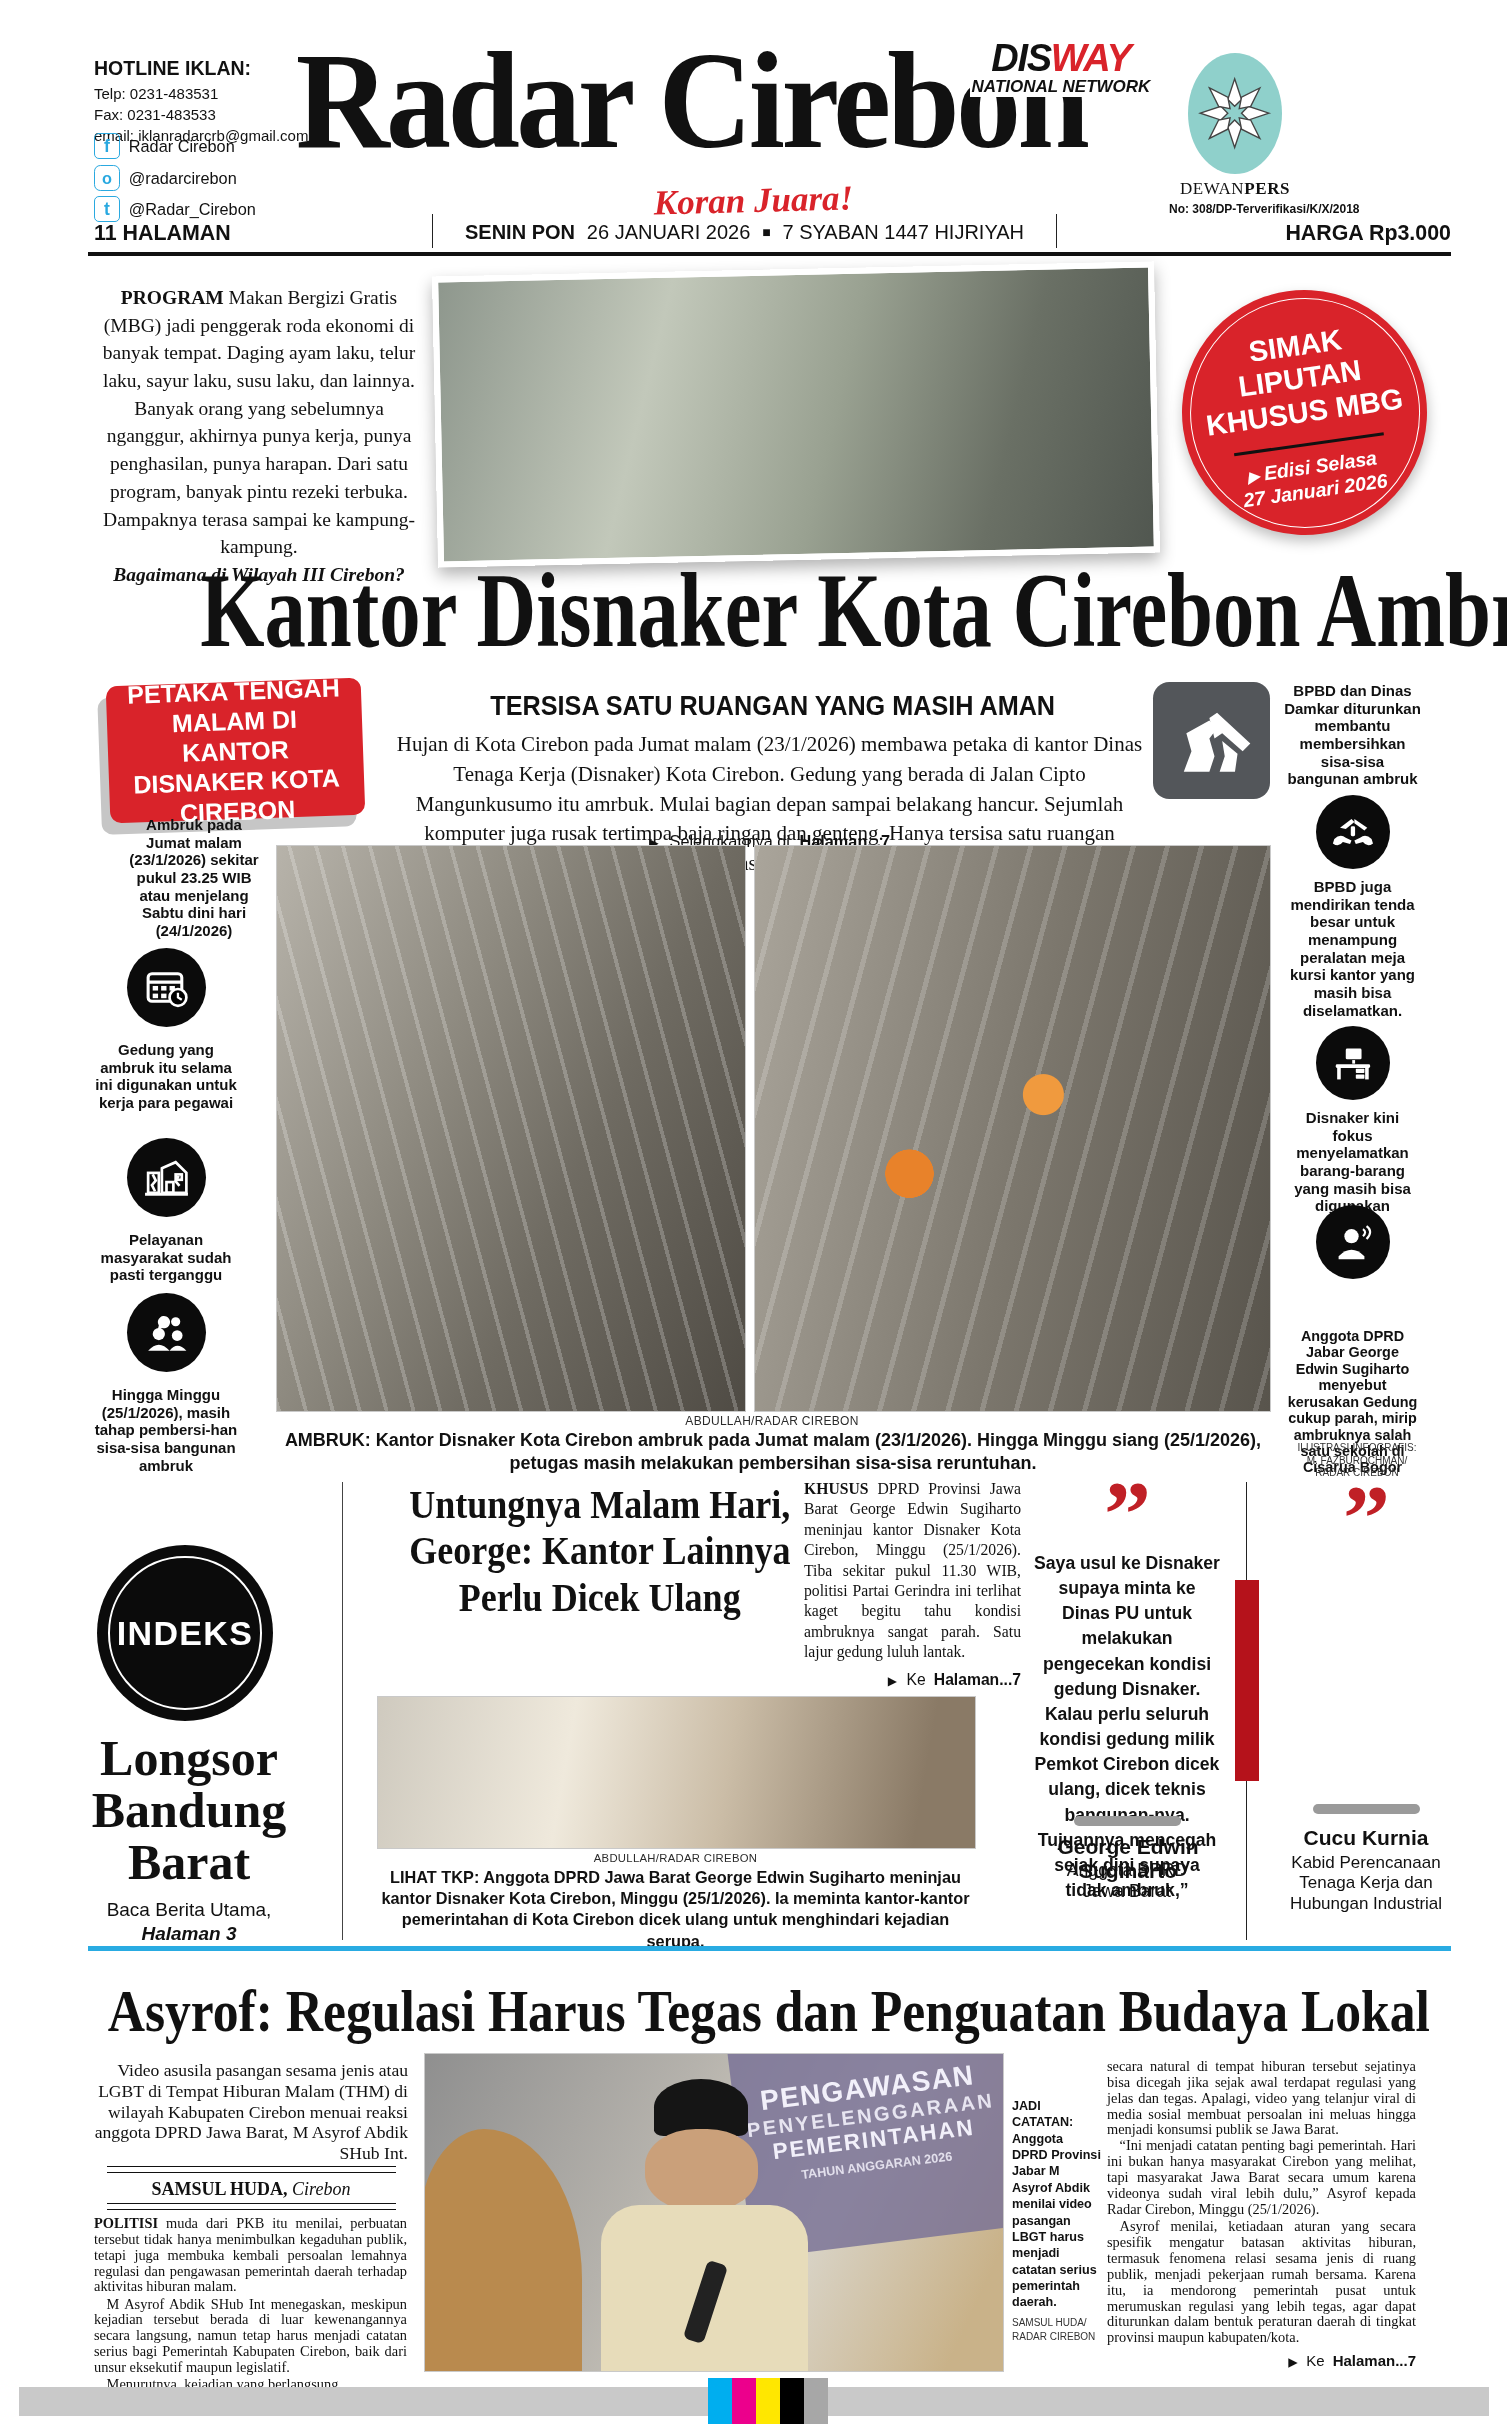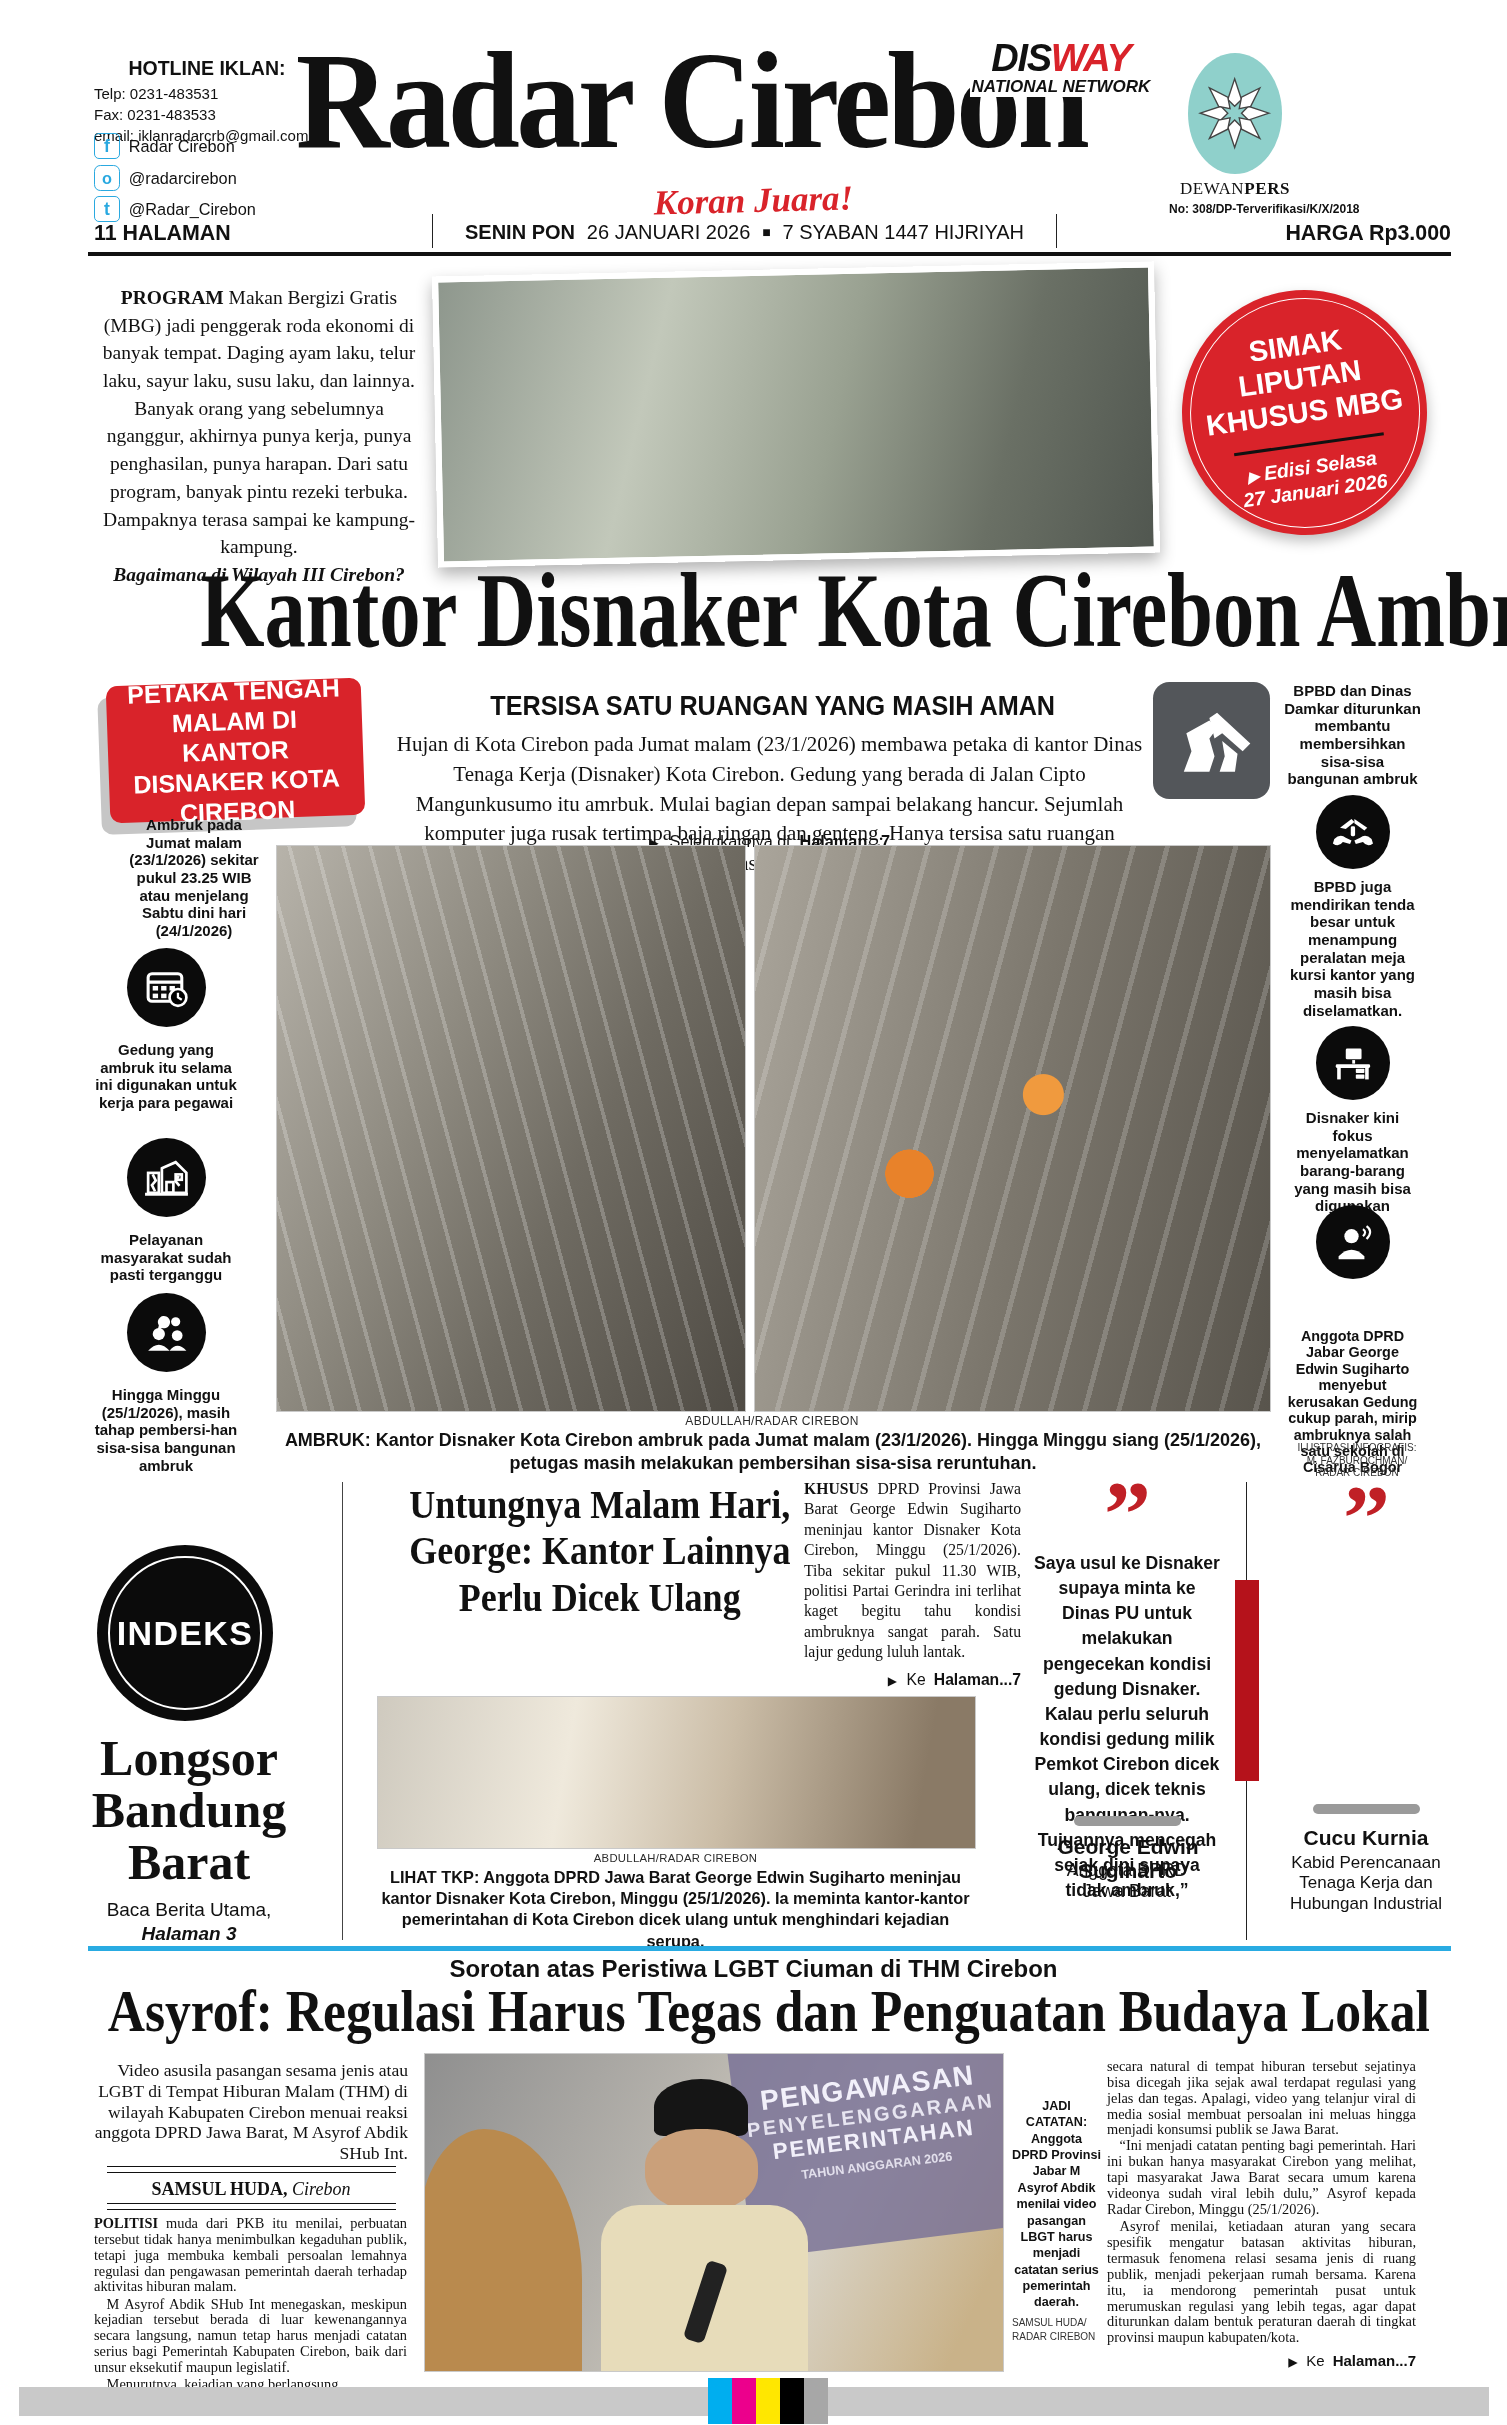--- a/index.html
+++ b/index.html
@@ -1,21 +1,21 @@
 <!DOCTYPE html>
 <html style="font-size:10px"><head>
 <meta charset="utf-8">
 <style>
   html,body{margin:0;padding:0;background:#9a9a9a;}
   .page{position:relative;width:1507px;height:2426px;background:#ffffff;overflow:hidden;
         font-family:"Liberation Sans",sans-serif;color:#111;}
   .abs{position:absolute;}
   .serif{font-family:"Liberation Serif",serif;}
   .sans{font-family:"Liberation Sans",sans-serif;}
-  .b{font-weight:bold;text-align:center;} .i{font-style:italic;} .c{text-align:center;} .j{text-align:justify;}
+  .b{font-weight:bold;} .i{font-style:italic;} .c{text-align:center;} .j{text-align:justify;}
   .red{color:#d9232a;}
   .condense{display:inline-block;transform:scaleX(0.78);transform-origin:center;white-space:nowrap;}
   .condense90{display:inline-block;transform:scaleX(0.9);transform-origin:center;white-space:nowrap;}
   .rule{background:#111;}
   .hairline-v{position:absolute;width:1.3px;background:#222;}
   .circle-icon{position:absolute;background:#0b0b0b;border-radius:50%;display:flex;align-items:center;justify-content:center;}
   .circle-icon svg{width:62%;height:62%;}
   .fact{position:absolute;text-align:center;font-weight:bold;line-height:1.16;}
   .photo{position:absolute;border:0.6px solid #c9c9c9;}
   .ph-kitchen{background:linear-gradient(105deg,#8e978d,#c2c8ba 30%,#99a191 55%,#6a7065 78%,#515750);}
@@ -288,21 +288,20 @@
     <div>Bandung</div>
     <div>Barat</div>
   </div>
   <div class="abs c" style="left:82px;top:1898px;width:214px;font-size:19px;line-height:1.25;">
     <div>Baca Berita Utama,</div>
     <div class="b i">Halaman 3</div>
   </div>
 
   <div class="abs" style="left:88px;top:1946px;width:1363px;height:5px;background:#29abe2;"></div>
 
-  <div class="abs c b" style="left:0;top:1955px;width:1507px;font-size:24px;">Sorotan atas Peristiwa LGBT Ciuman di THM Cirebon</div>
   <div class="abs serif" style="left:94px;top:2060px;width:314px;font-size:17.6px;line-height:1.18;text-align:right;">Video asusila pasangan sesama jenis atau LGBT di Tempat Hiburan Malam (THM) di wilayah Kabupaten Cirebon menuai reaksi anggota DPRD Jawa Barat, M Asyrof Abdik SHub Int.</div>
 
   <div class="abs serif b c" style="left:0;top:1978px;width:1507px;font-size:60px;line-height:1.1;">
     <span style="display:inline-block;transform:scaleX(0.86);transform-origin:center;white-space:nowrap;">Asyrof: Regulasi Harus Tegas dan Penguatan Budaya Lokal</span>
   </div>
   <div class="abs double-rule" style="left:107px;top:2166px;width:289px;"></div>
   <div class="abs c" style="left:94px;top:2179px;width:314px;font-size:18px;">
     <span class="b serif">SAMSUL HUDA,</span><span class="serif i"> Cirebon</span>
   </div>
   <div class="abs double-rule" style="left:107px;top:2203px;width:289px;"></div>

